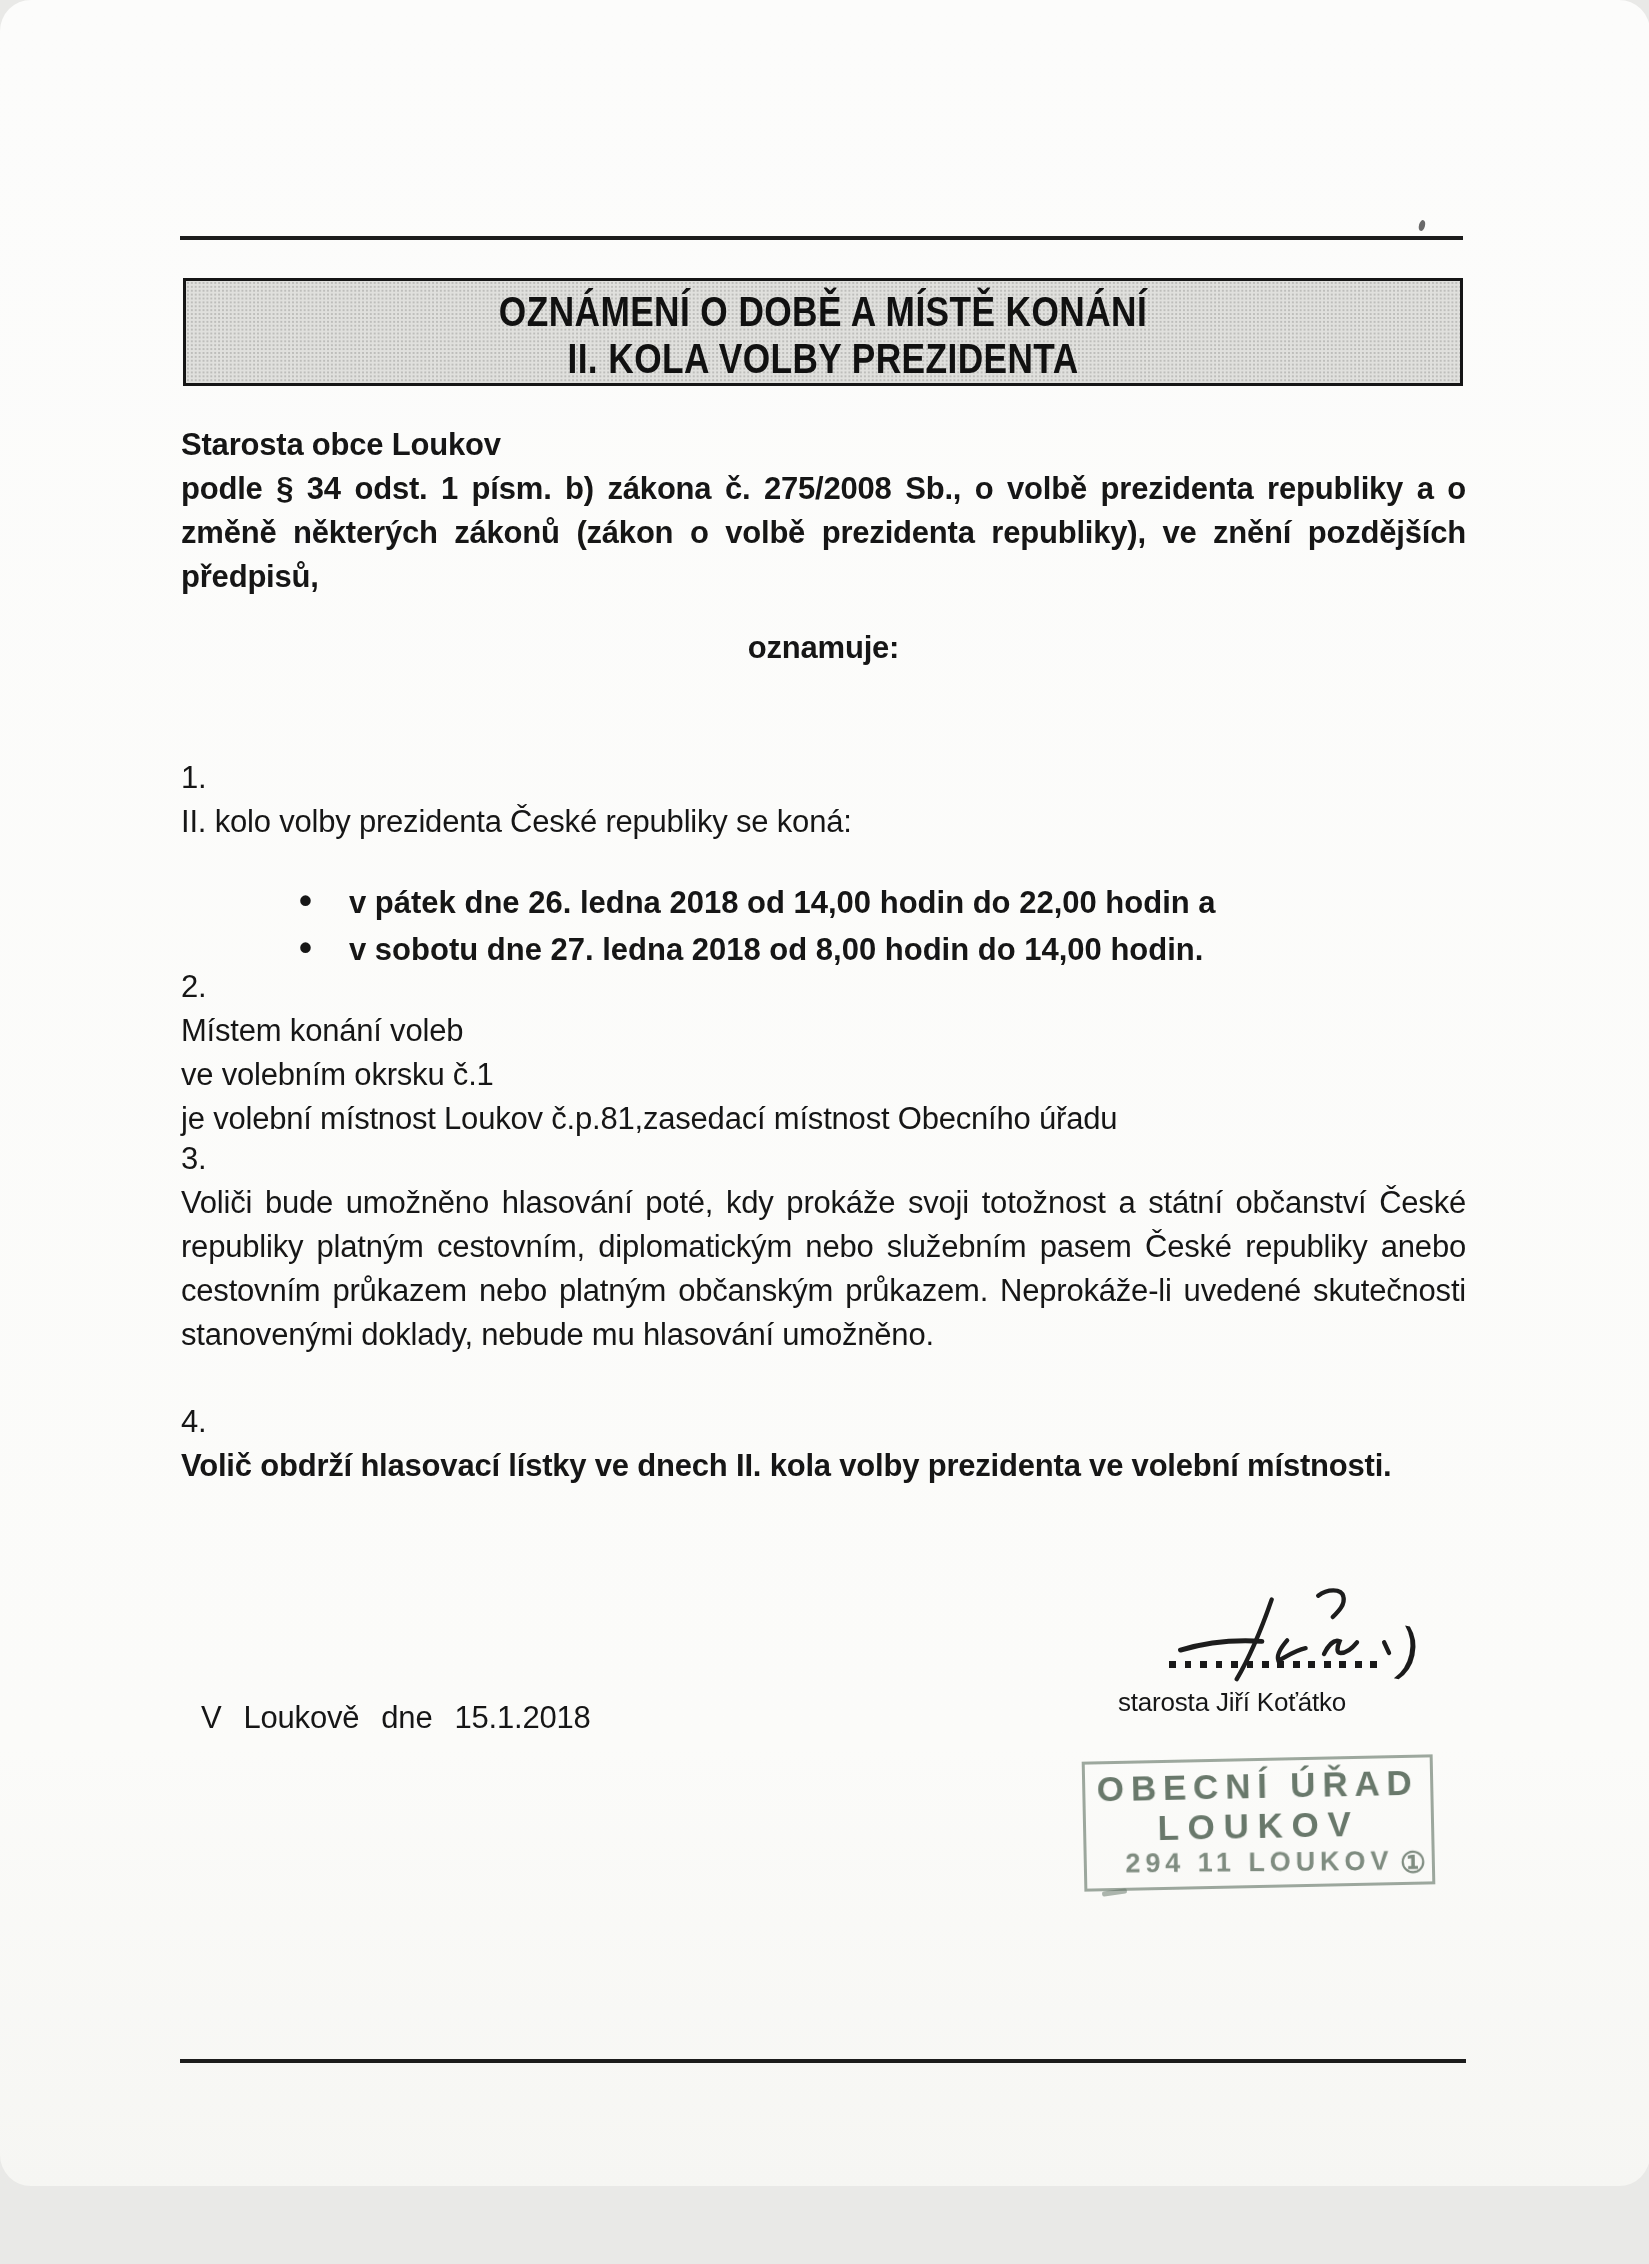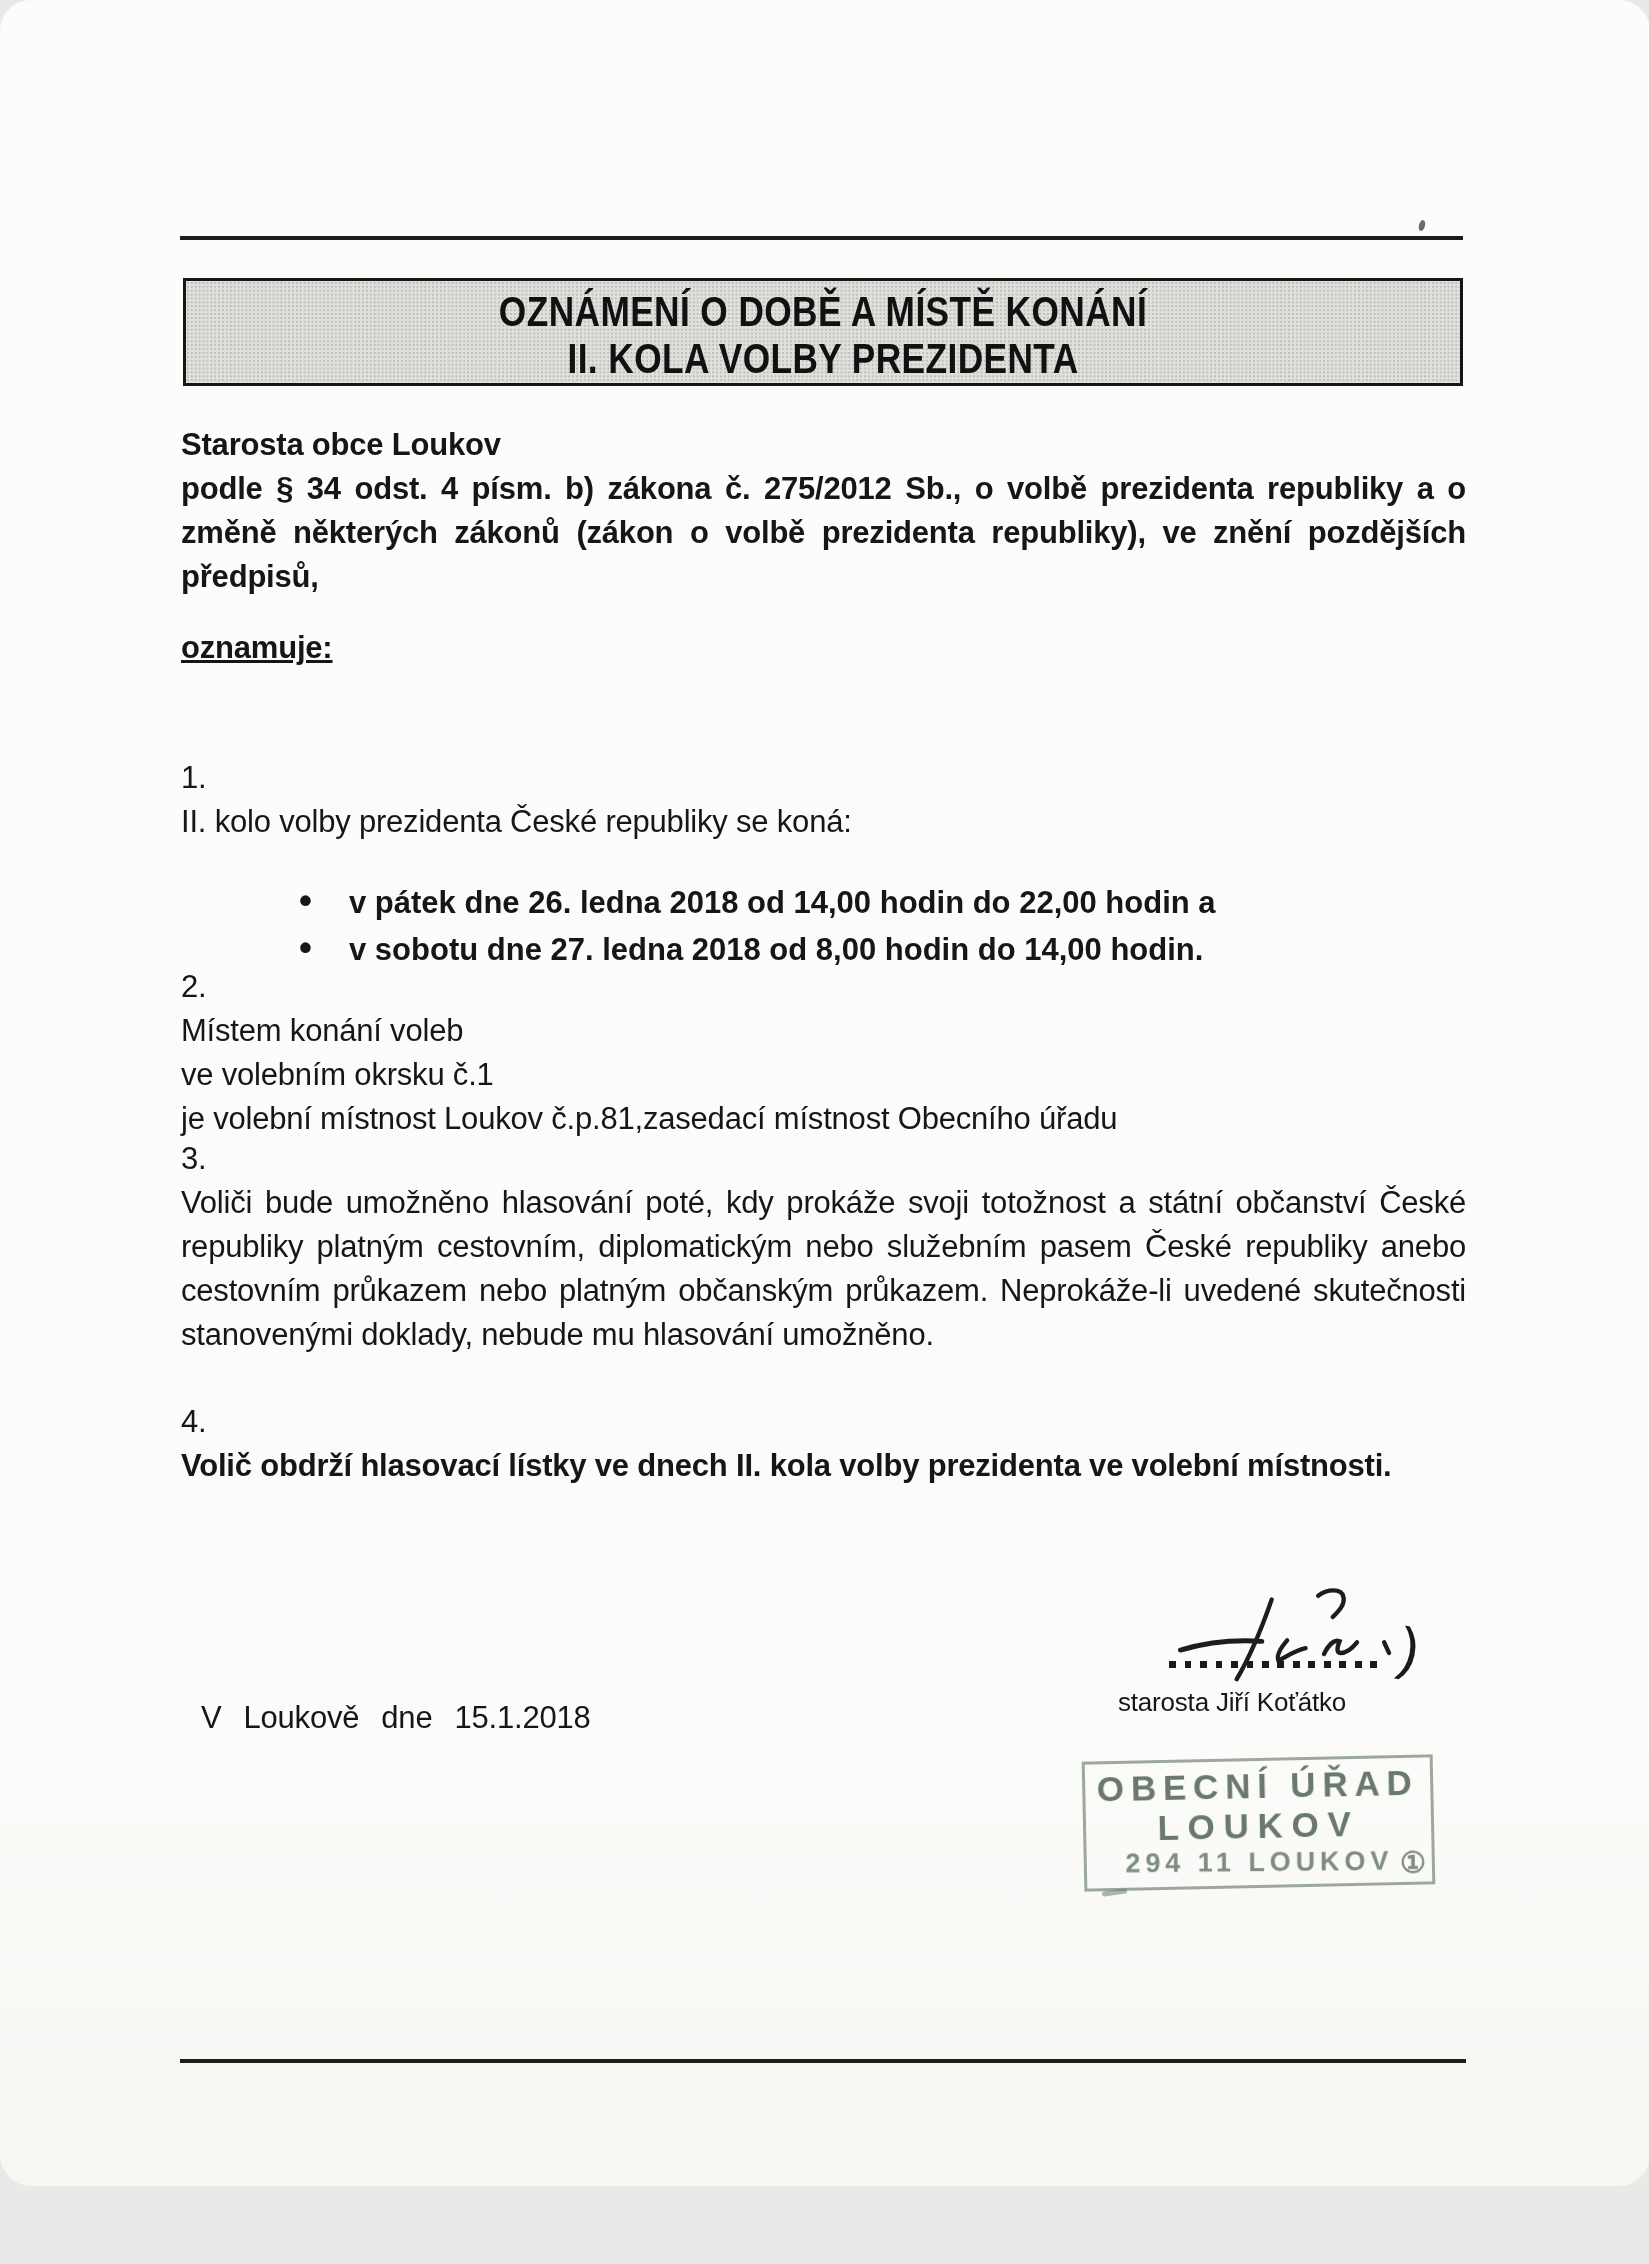--- a/index.html
+++ b/index.html
@@ -27,21 +27,21 @@
     padding-top:6.8px;
   }
   .title-line{
     font-weight:bold;font-size:43px;line-height:47px;color:#111;
     transform:scaleX(0.82);transform-origin:center;
     letter-spacing:0.5px;white-space:nowrap;
   }
 
   .block{position:absolute;left:181px;width:1285px;font-size:31px;line-height:44px;letter-spacing:-0.2px;}
   .just{text-align:justify;}
-  .center{text-decoration:underline;}
+  .center{text-align:center;}
   .bold{font-weight:bold;}
 
   .intro{top:423px;font-weight:bold;}
   .announce{top:626px;font-weight:bold;}
   .s1{top:756px;}
   .bullets{position:absolute;left:291px;top:871px;width:1067px;
            list-style:none;margin:8px;padding:0;font-weight:bold;font-size:31px;line-height:47px;}
   .bullets li{position:relative;padding-left:50px;white-space:nowrap;}
   .bullets li::before{content:"\2022";position:absolute;left:0;top:-1.9px;font-size:37px;}
   .s2{top:965px;}
@@ -85,21 +85,21 @@
   <div class="rule rule-top"></div>
   <div class="speck"></div>
 
   <div class="title-box">
     <div class="title-line">OZNÁMENÍ O DOBĚ A MÍSTĚ KONÁNÍ</div>
     <div class="title-line">II. KOLA VOLBY PREZIDENTA</div>
   </div>
 
   <div class="block intro">
     <div>Starosta obce Loukov</div>
-    <div class="just">podle § 34 odst. 4 písm. b) zákona č. 275/2012 Sb., o volbě prezidenta republiky a o změně některých zákonů (zákon o volbě prezidenta republiky), ve znění pozdějších předpisů,</div>
+    <div class="just">podle § 34 odst. 1 písm. b) zákona č. 275/2008 Sb., o volbě prezidenta republiky a o změně některých zákonů (zákon o volbě prezidenta republiky), ve znění pozdějších předpisů,</div>
   </div>
 
   <div class="block announce center">oznamuje:</div>
 
   <div class="block s1">
     <div>1.</div>
     <div>II. kolo volby prezidenta České republiky se koná:</div>
   </div>
 
   <ul class="bullets">

